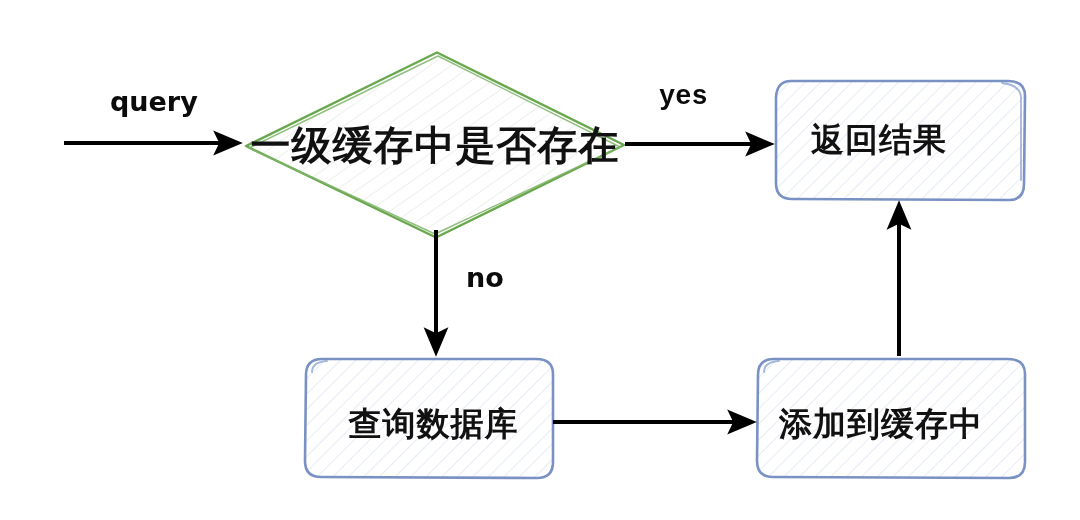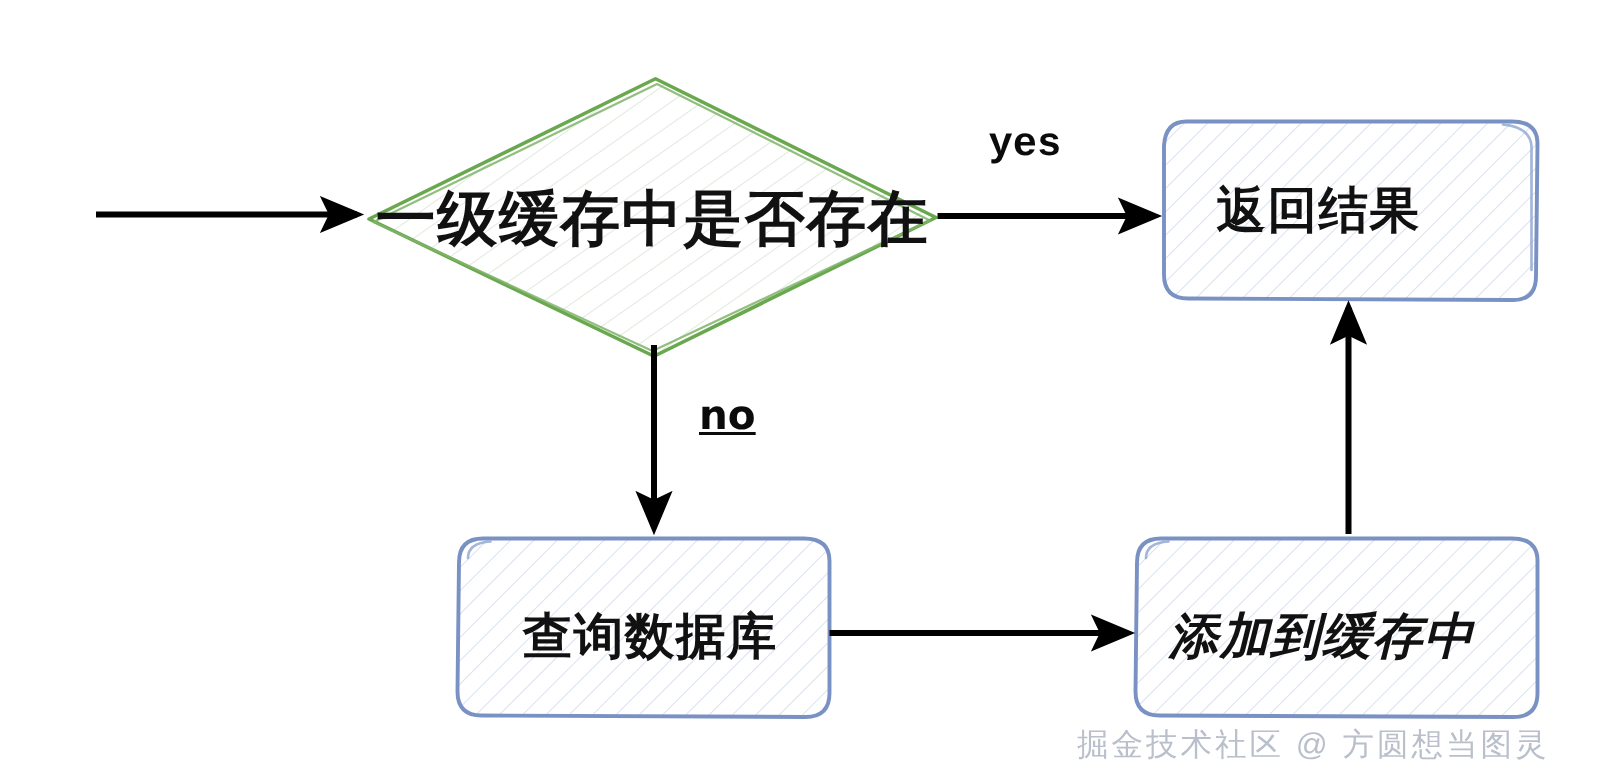--- a/index.html
+++ b/index.html
@@ -52,35 +52,33 @@
     left: 775px; top: 112px; width: 208px; height: 56px;
     font-size: 33px;
   }
   #label-query-db {
     left: 305px; top: 396px; width: 257px; height: 56px;
     font-size: 33px;
   }
   #label-add-cache {
     left: 757px; top: 396px; width: 248px; height: 56px;
     font-size: 33px;
-    font-style: italic;
   }
   #label-query-edge {
     left: 110px; top: 86px;
     font-size: 27px;
   }
   #label-yes-edge {
     left: 659px; top: 82px;
     font-size: 27px;
     font-family: Liberation Mono, monospace;
   }
   #label-no-edge {
     left: 466px; top: 262px;
     font-size: 27px;
-    text-decoration: underline;
   }
   #watermark {
     position: absolute;
     left: 718px;
     top: 482px;
     font-size: 21px;
     color: #b9bfcb;
     font-family: "Liberation Sans", sans-serif;
     letter-spacing: 2px;
     white-space: nowrap;
@@ -151,20 +149,20 @@
   </svg>
 
   <div class="node-label" id="label-decision">一级缓存中是否存在</div>
 
   <div class="node-label" id="label-return">返回结果</div>
 
   <div class="node-label" id="label-query-db">查询数据库</div>
 
   <div class="node-label" id="label-add-cache">添加到缓存中</div>
 
+  <div class="edge-label" id="label-query-edge">query</div>
 
   <div class="edge-label" id="label-yes-edge">yes</div>
 
   <div class="edge-label" id="label-no-edge">no</div>
 
-  <div id="watermark">掘金技术社区 @ 方圆想当图灵</div>
 
 </div>
 
 </body></html>

